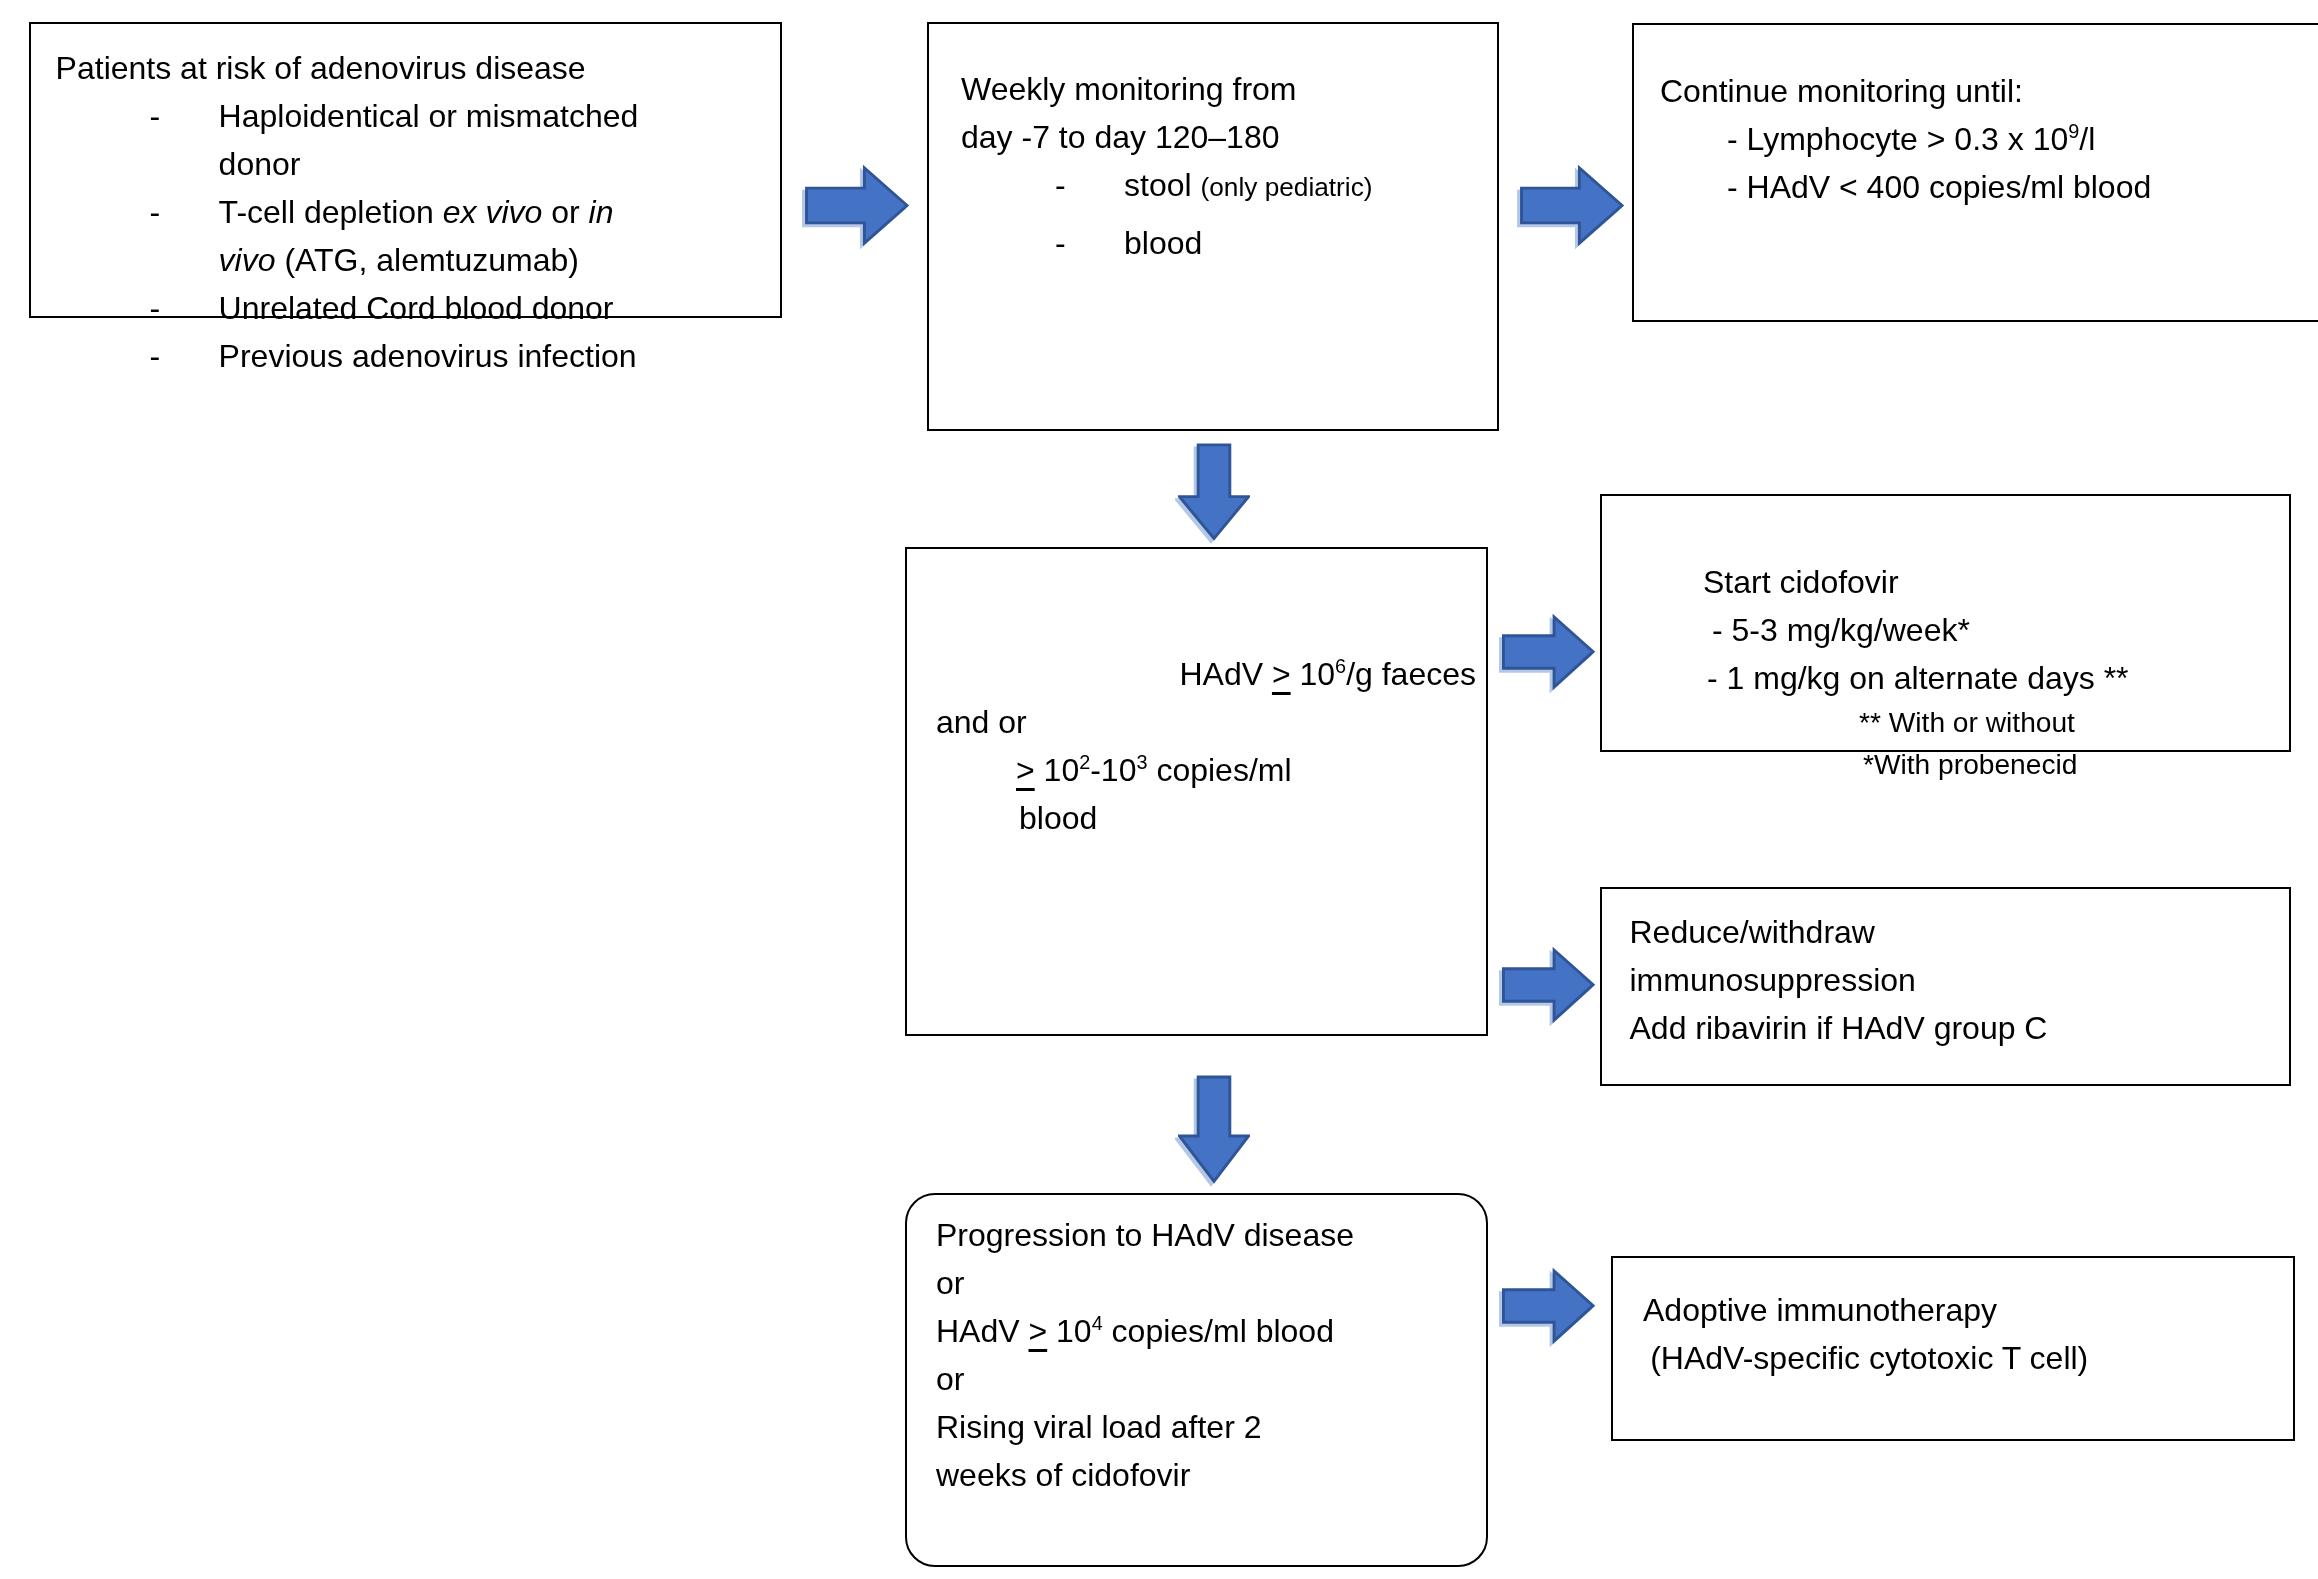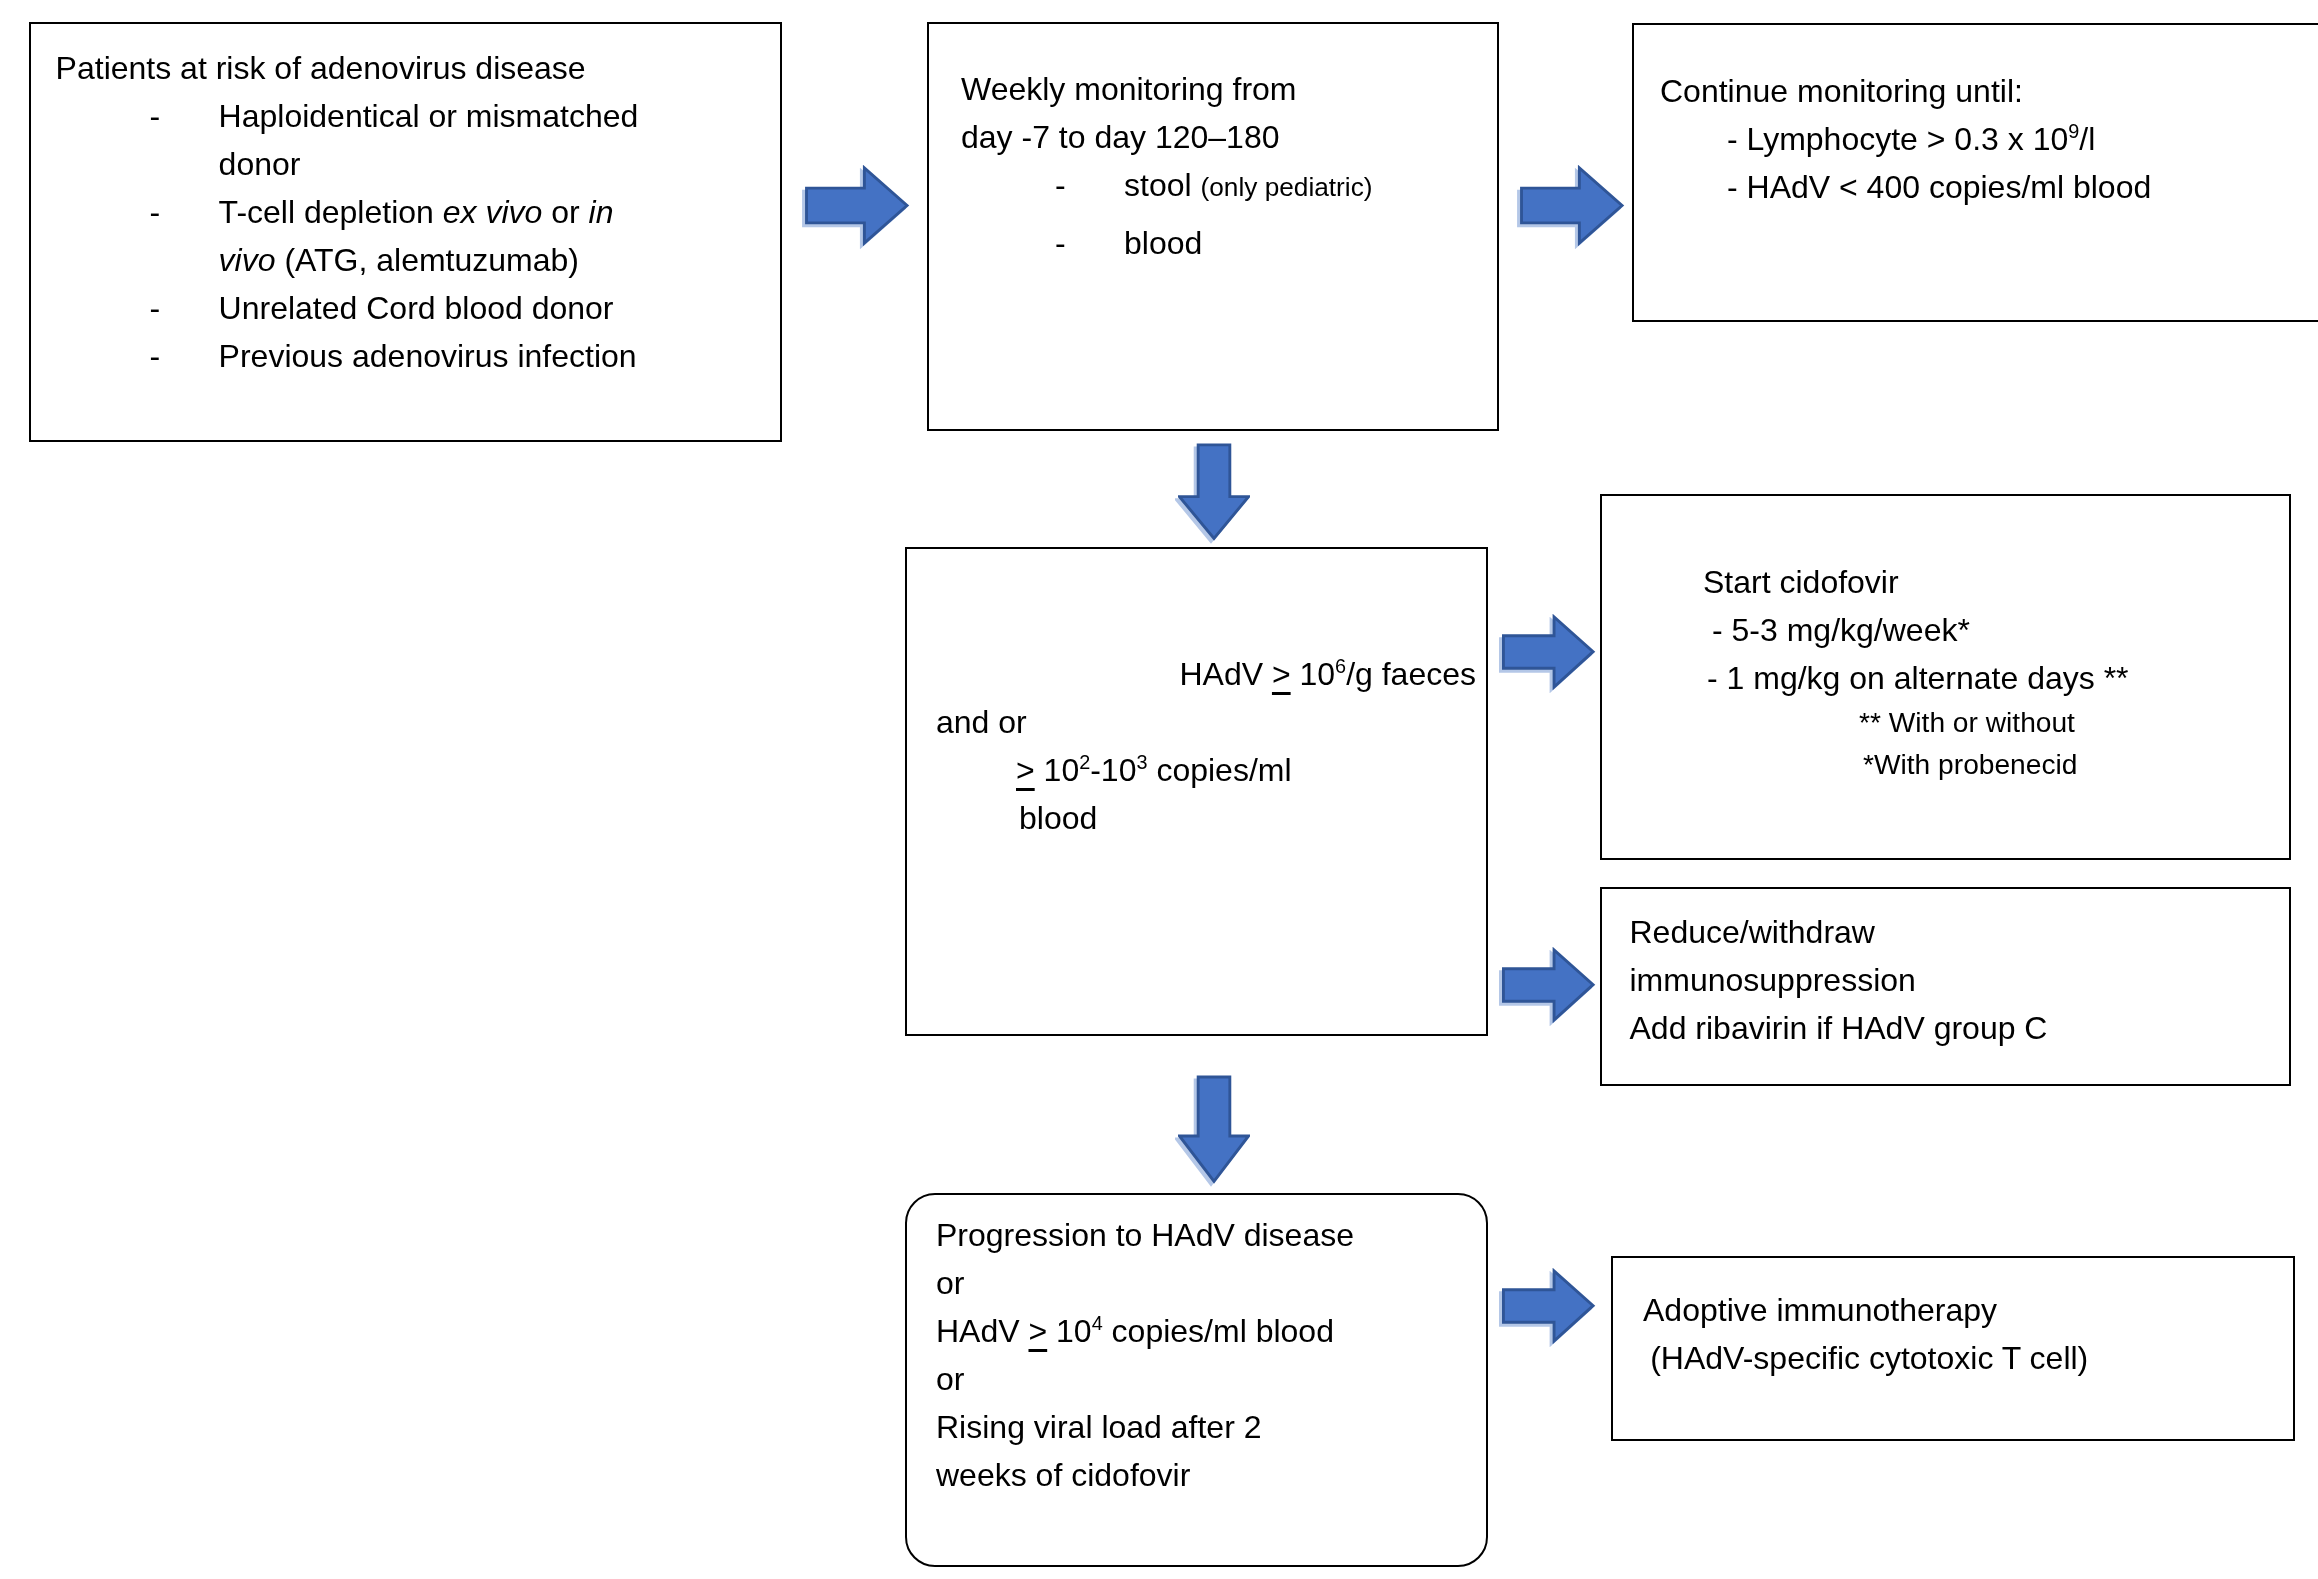--- a/index.html
+++ b/index.html
@@ -25,21 +25,21 @@
   .note{font-size:88%;}
   i{font-style:italic;}
   .arrow{position:absolute;}
   .arrow svg{display:block;filter:drop-shadow(-2.9px 3.6px 0 #b4c7e7);}
 </style>
 </head>
 <body>
 
 <div class="canvas">
 
-  <div class="box" style="left:29px;top:22px;width:753px;height:420px;padding:20px 14.5px 0 24.6px;">
+  <div class="box" style="left:29px;top:22px;width:753px;height:296px;padding:20px 14.5px 0 24.6px;">
     <div class="line">Patients at risk of adenovirus disease</div>
     <div class="li">
       <span class="dash">-</span>
       <span class="li-text wrap">Haploidentical or mismatched donor</span>
     </div>
     <div class="li">
       <span class="dash">-</span>
       <span class="li-text wrap"><span>T-cell depletion </span><i>ex vivo</i><span> or </span><i>in vivo</i><span> (ATG, alemtuzumab)</span></span>
     </div>
     <div class="li">
@@ -95,21 +95,21 @@
     <div class="line" style="margin-left:80px;"><span class="ge">&gt;</span><span> 10</span><span class="sup">2</span><span>-10</span><span class="sup">3</span><span> copies/ml</span></div>
     <div class="line" style="margin-left:83px;">blood</div>
   </div>
 
   <div class="arrow" style="left:1502px;top:614px;">
     <svg width="94" height="76" viewBox="0 0 130 105">
         <polygon points="2,30 72,30 72,4 126,52 72,101 72,75 2,75" fill="#4472C4" stroke="#2F5597" stroke-width="4"></polygon>
       </svg>
   </div>
 
-  <div class="box" style="left:1600px;top:494px;width:691px;height:366px;padding:62px 10px 0 0;">
+  <div class="box" style="left:1600px;top:494px;width:691px;height:258px;padding:62px 10px 0 0;">
     <div class="line" style="margin-left:101px;">Start cidofovir</div>
     <div class="line" style="margin-left:110px;">- 5-3 mg/kg/week*</div>
     <div class="line" style="margin-left:105px;">- 1 mg/kg on alternate days **</div>
     <div class="line note" style="margin-left:257px;">** With or without</div>
     <div class="line note" style="margin-left:261px;">*With probenecid</div>
   </div>
 
   <div class="arrow" style="left:1502px;top:947px;">
     <svg width="94" height="76" viewBox="0 0 130 105">
         <polygon points="2,30 72,30 72,4 126,52 72,101 72,75 2,75" fill="#4472C4" stroke="#2F5597" stroke-width="4"></polygon>

